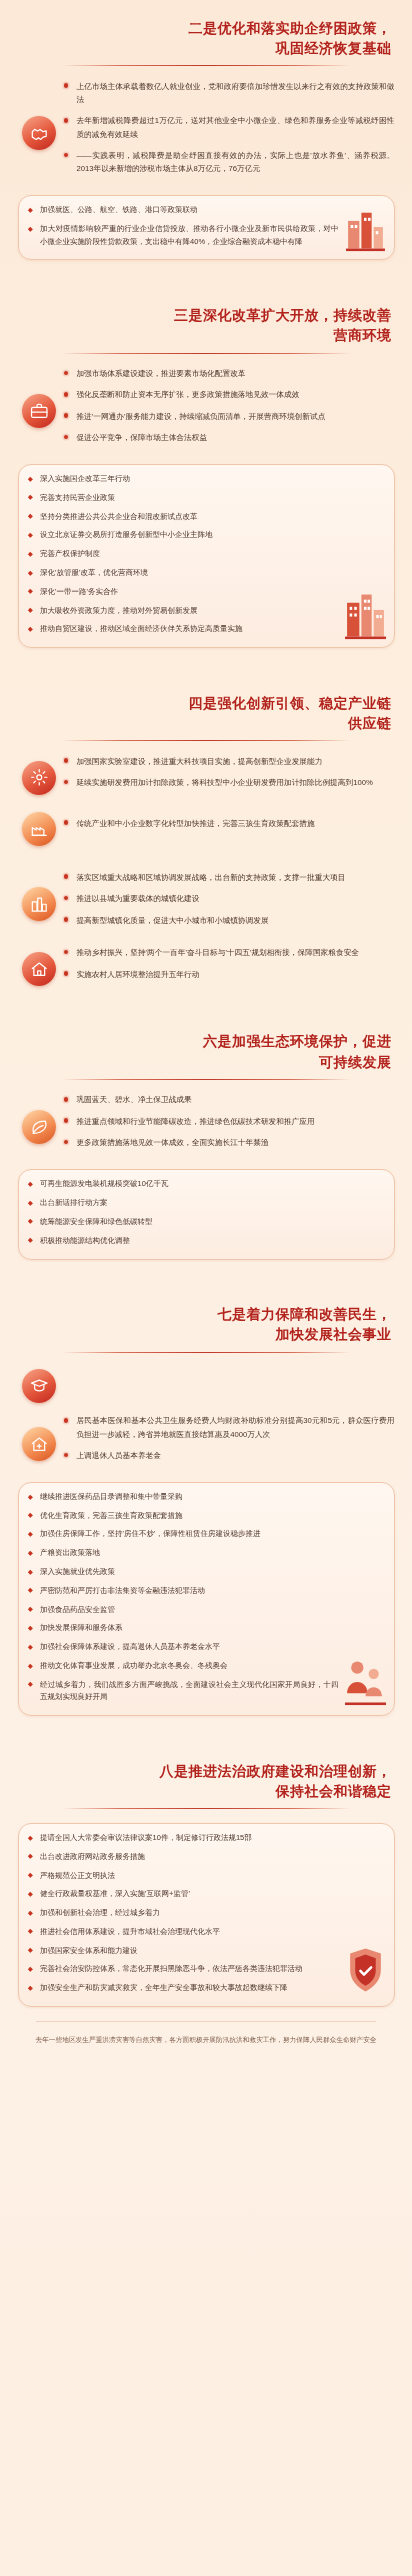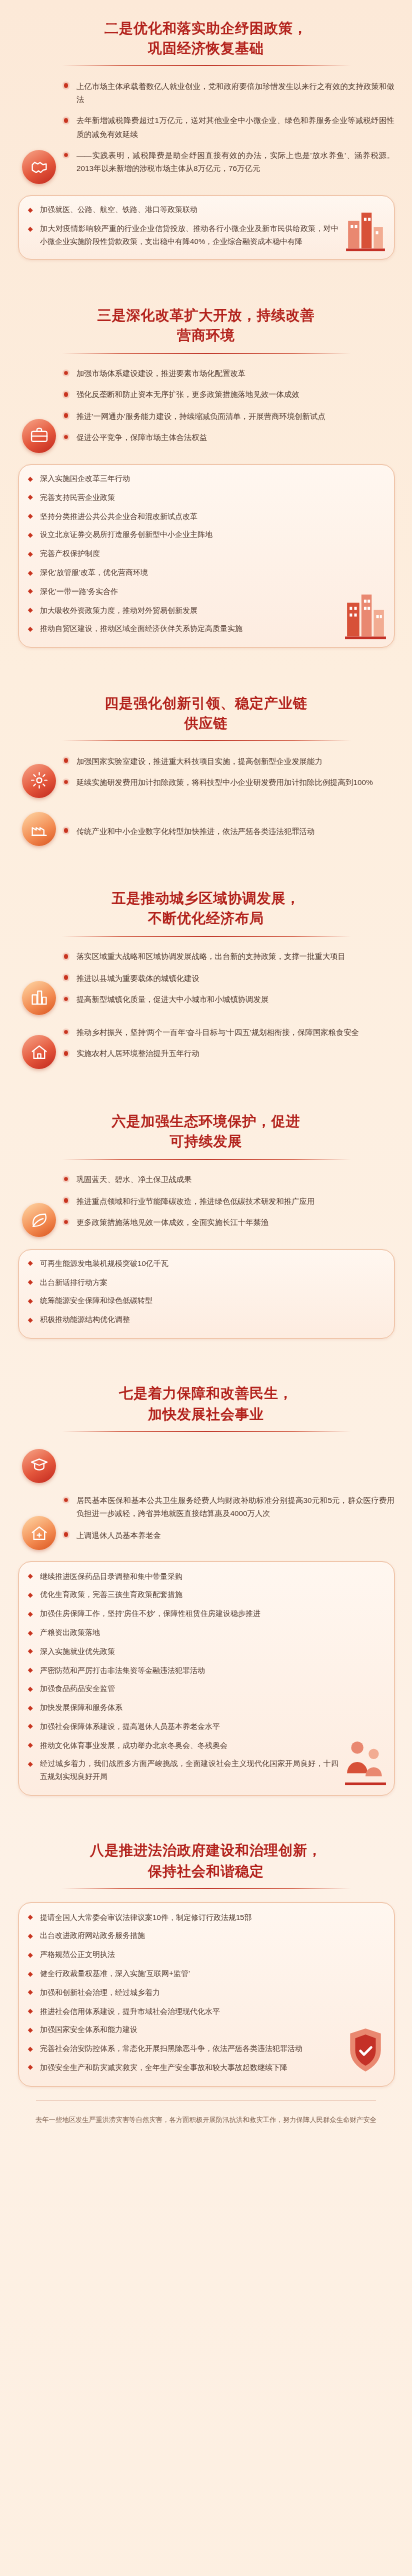--- a/index.html
+++ b/index.html
@@ -18,21 +18,21 @@
     background: linear-gradient(180deg, #fce9d8 0%, #fdeede 18%, #fdf1e6 50%, #fdeede 82%, #fbe6d4 100%);
     box-sizing: border-box;
     padding: 0 0 20.6px 0;
     position: relative;
     overflow: hidden;
   }
 
   
   .section-head {
     margin: 17.5px 20.6px 13.4px 20.6px;
-    text-align: center;
+    text-align: right;
     position: relative;
   }
   .section-head .title {
     font-size: 14px;
     line-height: 1.45;
     font-weight: bold;
     color: #b3231d;
     letter-spacing: 0.5px;
     display: block;
   }
@@ -40,21 +40,21 @@
     margin: 7.2px auto 0 auto;
     width: 289px;
     height: 1px;
     background: linear-gradient(90deg, rgba(200,60,40,0) 0%, #d8705a 20%, #c0392b 50%, #d8705a 80%, rgba(200,60,40,0) 100%);
   }
 
   
   .block {
     margin: 0 17.5px 11.3px 17.5px;
     display: flex;
-    align-items: flex-end;
+    align-items: center;
   }
   .block .icon-col {
     flex: 0 0 43px;
     display: flex;
     justify-content: center;
     padding-top: 3.1px;
   }
   .block .body-col {
     flex: 1 1 auto;
   }
@@ -368,32 +368,27 @@
           <path d="M3 20V10l5 3V10l5 3V10l5 3v7z"></path>
           <path d="M3 20h18"></path>
         </svg>
       </div>
     </div>
     <div class="body-col">
       <div class="item">
         <span class="bullet">
             <i class="dot"></i>
           </span>
-        <span class="text">传统产业和中小企业数字化转型加快推进，依法严惩各类违法犯罪活动</span>
+        <span class="text">传统产业和中小企业数字化转型加快推进，完善三孩生育政策配套措施</span>
       </div>
     </div>
   </div>
 
   <div class="spacer-md"></div>
 
-  <div class="section-head">
-    <span class="title" style="white-space:pre-line">五是推动城乡区域协调发展，
-不断优化经济布局</span>
-    <div class="rule"></div>
-  </div>
 
   <div class="block">
     <div class="icon-col">
       <div class="icon-badge soft">
         <svg viewBox="0 0 24 24" fill="none" stroke="currentColor" stroke-width="1.6" stroke-linecap="round" stroke-linejoin="round">
           <rect x="3" y="9" width="6" height="12"></rect>
           <rect x="10" y="4" width="5" height="17"></rect>
           <rect x="16" y="12" width="5" height="9"></rect>
         </svg>
       </div>

